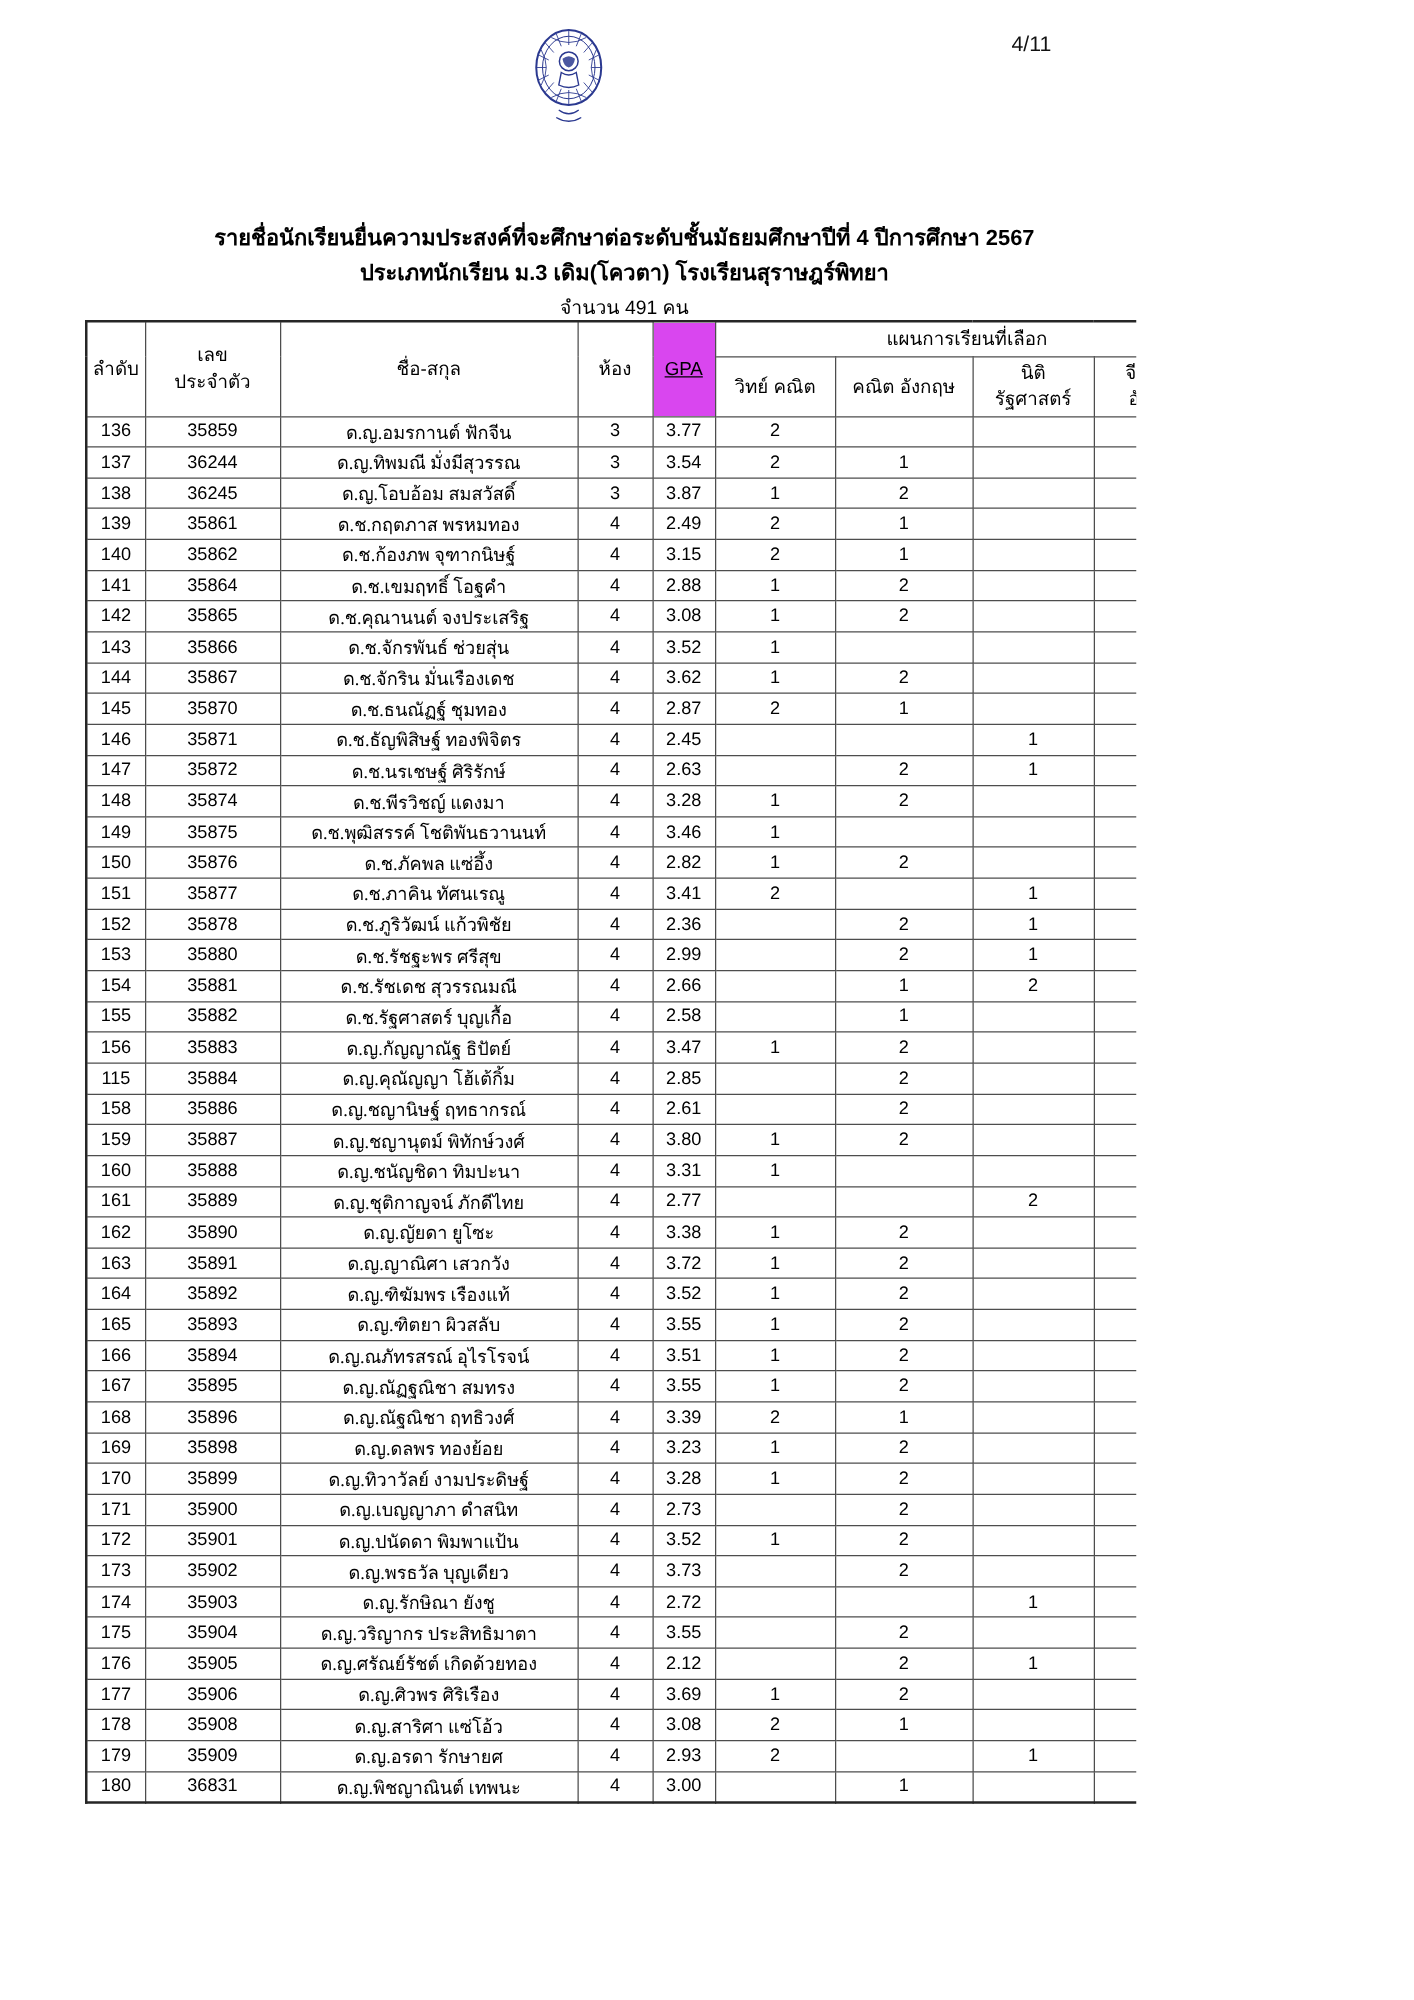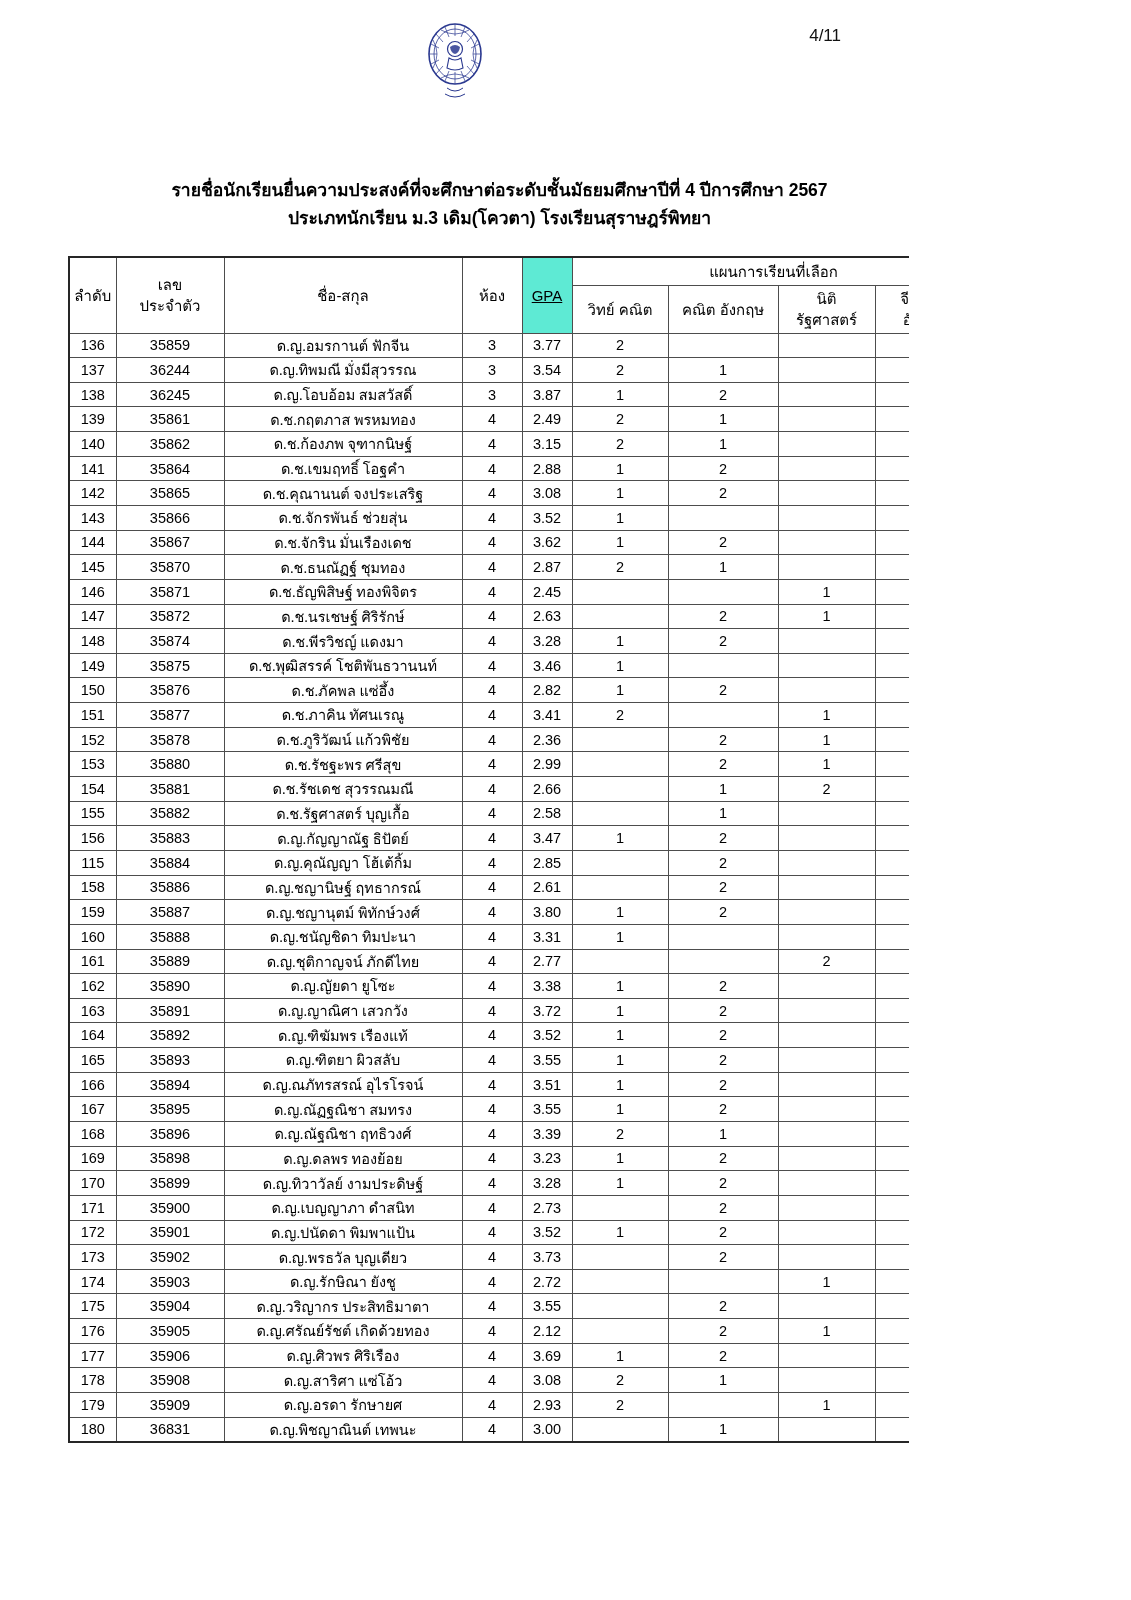--- a/index.html
+++ b/index.html
@@ -50,21 +50,21 @@
   }
   table.roster { border:2px solid #262626; }
   table.roster thead th { font-size:15px; line-height:21px; }
   table.roster thead tr.tier1 th { height:28px; }
   table.roster thead tr.tier2 th { height:48px; }
   table.roster tbody td { height:24.65px; }
   td.c2 { text-align:left; padding-left:5px;font-family:Liberation Serif, serif; }
   .w-no{width:47px}.w-id{width:108px}.w-name{width:238px}.w-room{width:60px}
   .w-gpa{width:50px}.w-p1{width:96px}.w-p2{width:110px}.w-p3{width:97px}
   .w-p4{width:100px}.w-help{width:72px}
-  th.gpa-head { background:#5eead4;text-decoration:underline; }
+  th.gpa-head { background:#d946ef;text-decoration:underline; }
   th.help-head { background:#dce9f5;border-radius:29px; }
   .two-line { line-height:19px; white-space:normal; }
   .signature {
     position:absolute; left:938px; top:1282px;
     width:140px; height:130px; pointer-events:none;
   }
 </style>
 </head>
 <body>
 
@@ -84,20 +84,21 @@
     </g>
     <circle cx="32" cy="27" r="7.5" fill="none" stroke="#2b3990" stroke-width="1.2"></circle>
     <path d="M27 25 Q32 21 37 25 Q36 31 32 32 Q28 31 27 25 Z" fill="#2b3990" opacity="0.85"></path>
     <path d="M26 36 Q32 40 38 36 L40 46 Q32 50 24 46 Z" fill="none" stroke="#2b3990" stroke-width="1.1"></path>
     <path d="M24 66 Q32 72 40 66 M22 72 Q32 78 42 72" stroke="#2b3990" stroke-width="1" fill="none"></path>
   </svg>
 
   <div class="title-block">
     <div class="title-line">รายชื่อนักเรียนยื่นความประสงค์ที่จะศึกษาต่อระดับชั้นมัธยมศึกษาปีที่ 4 ปีการศึกษา 2567</div>
     <div class="title-line">ประเภทนักเรียน ม.3 เดิม(โควตา) โรงเรียนสุราษฎร์พิทยา</div>
+    <div class="count-line">จำนวน 491 คน</div>
   </div>
 
   <table class="roster">
     <colgroup>
       <col class="w-no">
         <col class="w-id">
         <col class="w-name">
         <col class="w-room">
         <col class="w-gpa">
       <col class="w-p1">

